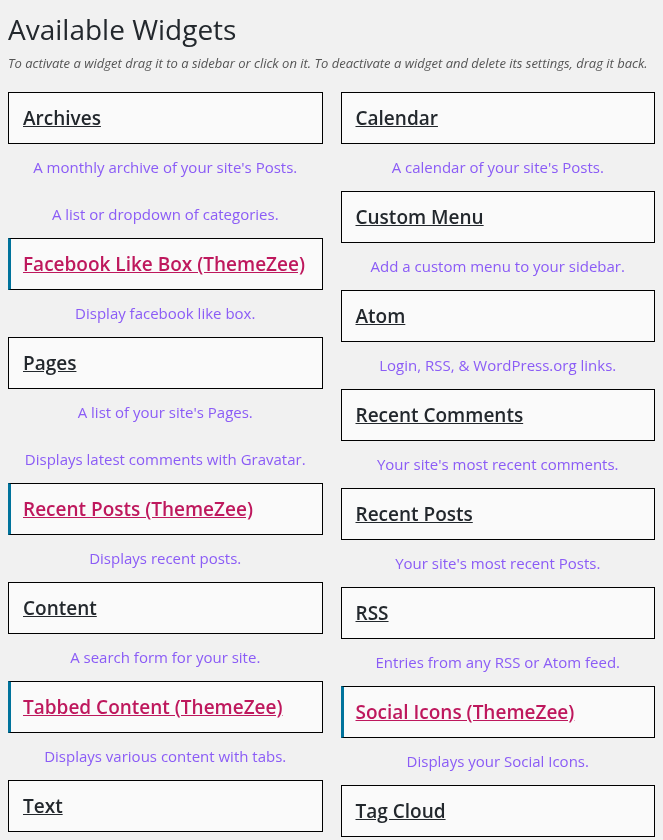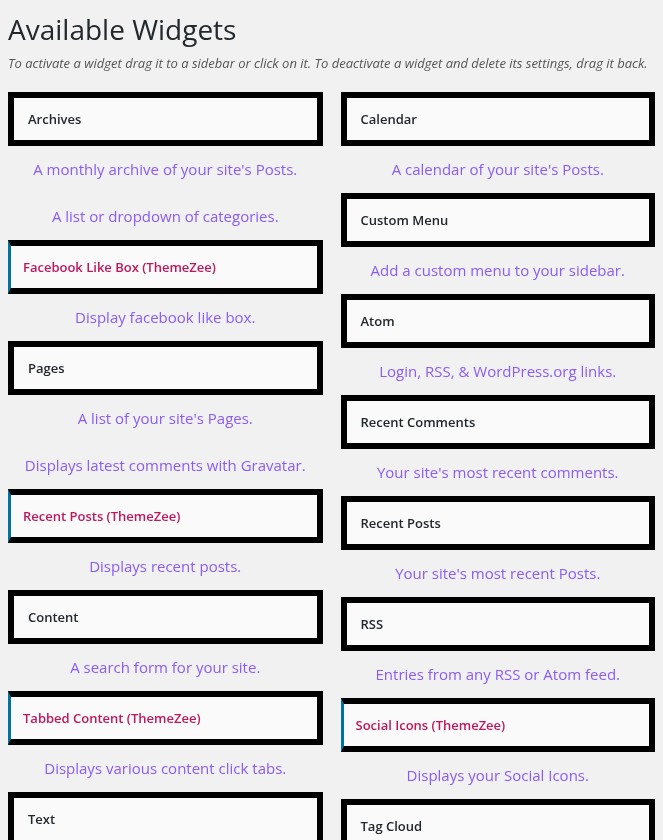--- a/index.html
+++ b/index.html
@@ -25,26 +25,27 @@
   }
   .columns {
     display: flex;
     gap: 18px;
   }
   .col {
     flex: 1;
   }
   .widget-header {
     background: #fafafa;
-    border: 6px solid #000000;
+    border: 1px solid #000000;
     padding: 12px 14px;
-    font-size: 13px;
+    font-size: 19px;
     font-weight: 600;
     color: #23282d;
     cursor: move;
+    text-decoration: underline;
   }
   .widget-header.themed {
     border-left: 3px solid #00739c;
     color: #be185d;
     padding-left: 12px;
   }
   .widget-desc {
     font-size: 15px;
     color: #8b5cf6;
     padding: 13px 14px 14px 14px;
@@ -65,21 +66,21 @@
       <div class="widget-header themed">Facebook Like Box (ThemeZee)</div>
       <div class="widget-desc">Display facebook like box.</div>
       <div class="widget-header">Pages</div>
       <div class="widget-desc">A list of your site's Pages.</div>
       <div class="widget-desc">Displays latest comments with Gravatar.</div>
       <div class="widget-header themed">Recent Posts (ThemeZee)</div>
       <div class="widget-desc">Displays recent posts.</div>
       <div class="widget-header">Content</div>
       <div class="widget-desc">A search form for your site.</div>
       <div class="widget-header themed">Tabbed Content (ThemeZee)</div>
-      <div class="widget-desc">Displays various content click tabs.</div>
+      <div class="widget-desc">Displays various content with tabs.</div>
       <div class="widget-header">Text</div>
     </div>
   <div class="col" id="col-right">
       <div class="widget-header">Calendar</div>
       <div class="widget-desc">A calendar of your site's Posts.</div>
       <div class="widget-header">Custom Menu</div>
       <div class="widget-desc">Add a custom menu to your sidebar.</div>
       <div class="widget-header">Atom</div>
       <div class="widget-desc">Login, RSS, &amp; WordPress.org links.</div>
       <div class="widget-header">Recent Comments</div>

